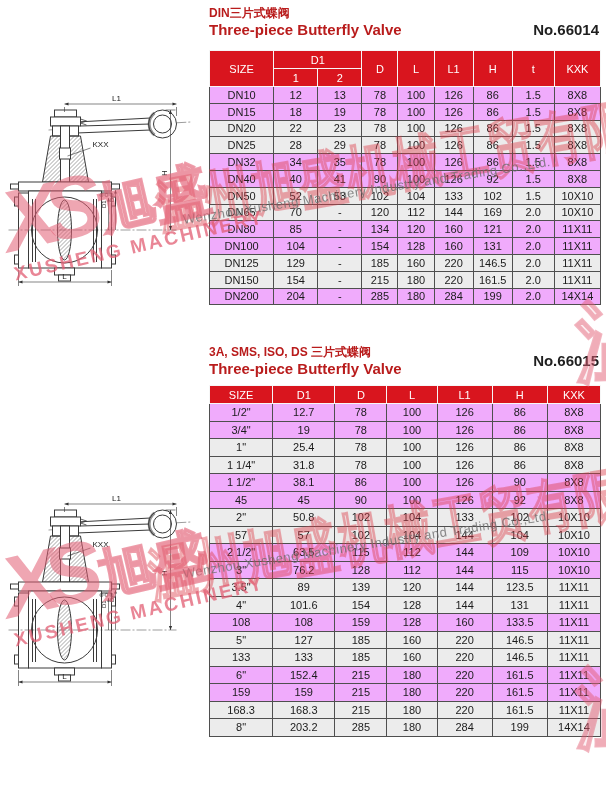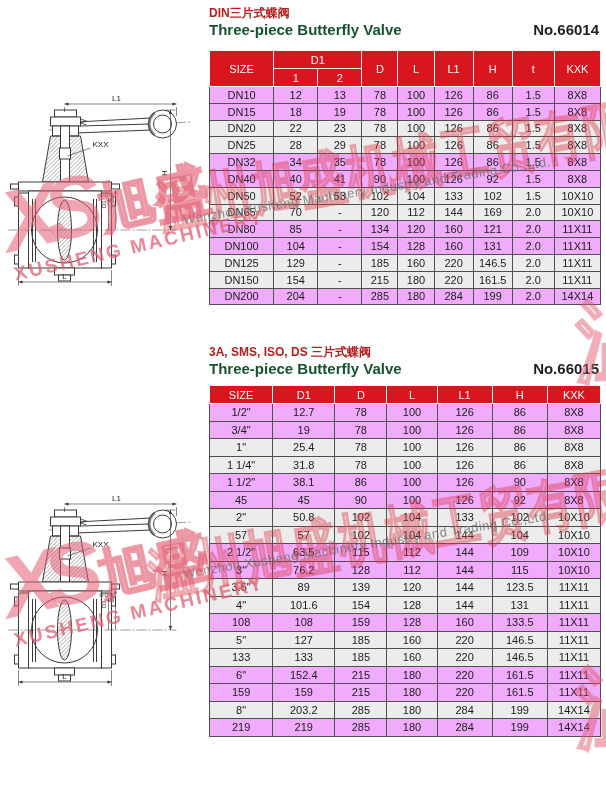--- a/index.html
+++ b/index.html
@@ -3,24 +3,24 @@
 <meta charset="utf-8">
 <style>
   html,body { margin:0; padding:0; background:#ffffff; }
   .page {
     position:relative; width:606px; height:789px; background:#ffffff;
     font-family:"Liberation Sans", sans-serif; overflow:hidden;
   }
 
   
   .title-cn { position:absolute; left:209px; font-size:12px; font-weight:bold; color:#b91c1c; }
-  .title-en { position:absolute; left:209px; font-size:15px; font-weight:bold; color:#14532d; }
+  .title-en { position:absolute; left:209px; font-size:15px; font-weight:bold; color:#b91c1c; }
   .cat-no   { position:absolute; right:7px; font-size:15px; font-weight:bold; color:#1f1f1f; }
   .s1 .title-cn { top:5px; }  .s1 .title-en { top:21px; }  .s1 .cat-no { top:21px; }
-  .s2 .title-cn { top:344px; } .s2 .title-en { top:360px; } .s2 .cat-no { top:360px; }
+  .s2 .title-cn { top:344px; } .s2 .title-en { top:360px; } .s2 .cat-no { top:352px; }
 
   
   table { position:absolute; border-collapse:collapse; table-layout:fixed; background:#f0abfc; }
   #table1 { left:209px; top:50px;  width:392px; }
   #table2 { left:209px; top:385px; width:392px; }
   th {
     background:#D9151E; color:#ffffff; font-size:11px; font-weight:normal;
     border:1px solid #f6f6f6; height:17px; padding:0; text-align:center;
   }
   td {
@@ -579,31 +579,31 @@
           <tr>
             <td>159</td>
             <td>159</td>
             <td>215</td>
             <td>180</td>
             <td>220</td>
             <td>161.5</td>
             <td>11X11</td>
           </tr>
           <tr class="alt">
+            <td>168.3</td>
+            <td>168.3</td>
+            <td>215</td>
+            <td>180</td>
+            <td>220</td>
+            <td>161.5</td>
+            <td>11X11</td>
+          </tr>
+          <tr class="alt">
             <td>8"</td>
             <td>203.2</td>
-            <td>285</td>
-            <td>180</td>
-            <td>284</td>
-            <td>199</td>
-            <td>14X14</td>
-          </tr>
-          <tr>
-            <td>219</td>
-            <td>219</td>
             <td>285</td>
             <td>180</td>
             <td>284</td>
             <td>199</td>
             <td>14X14</td>
           </tr>
         </tbody>
     </table>
   </div>
 

